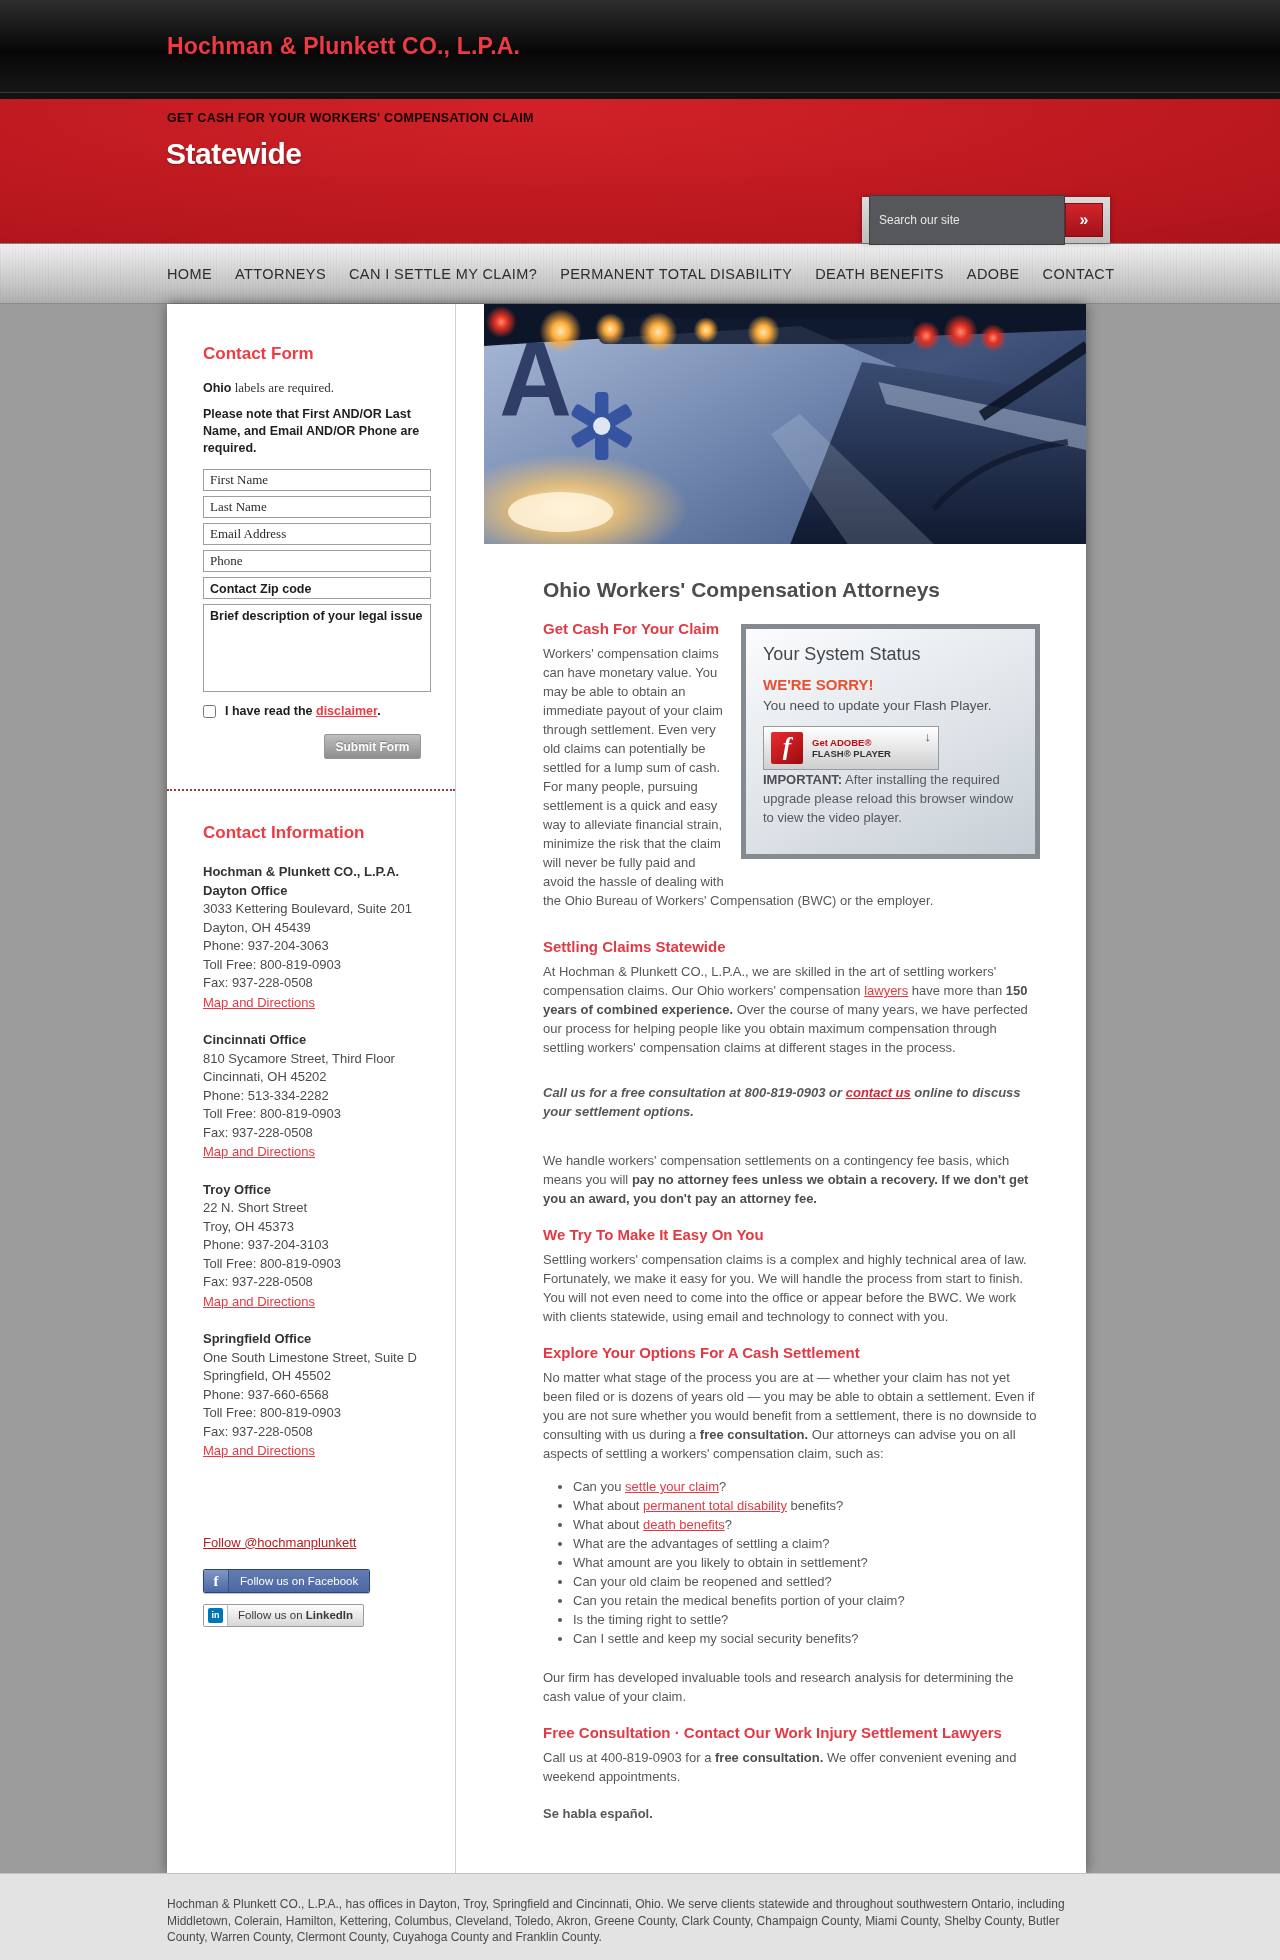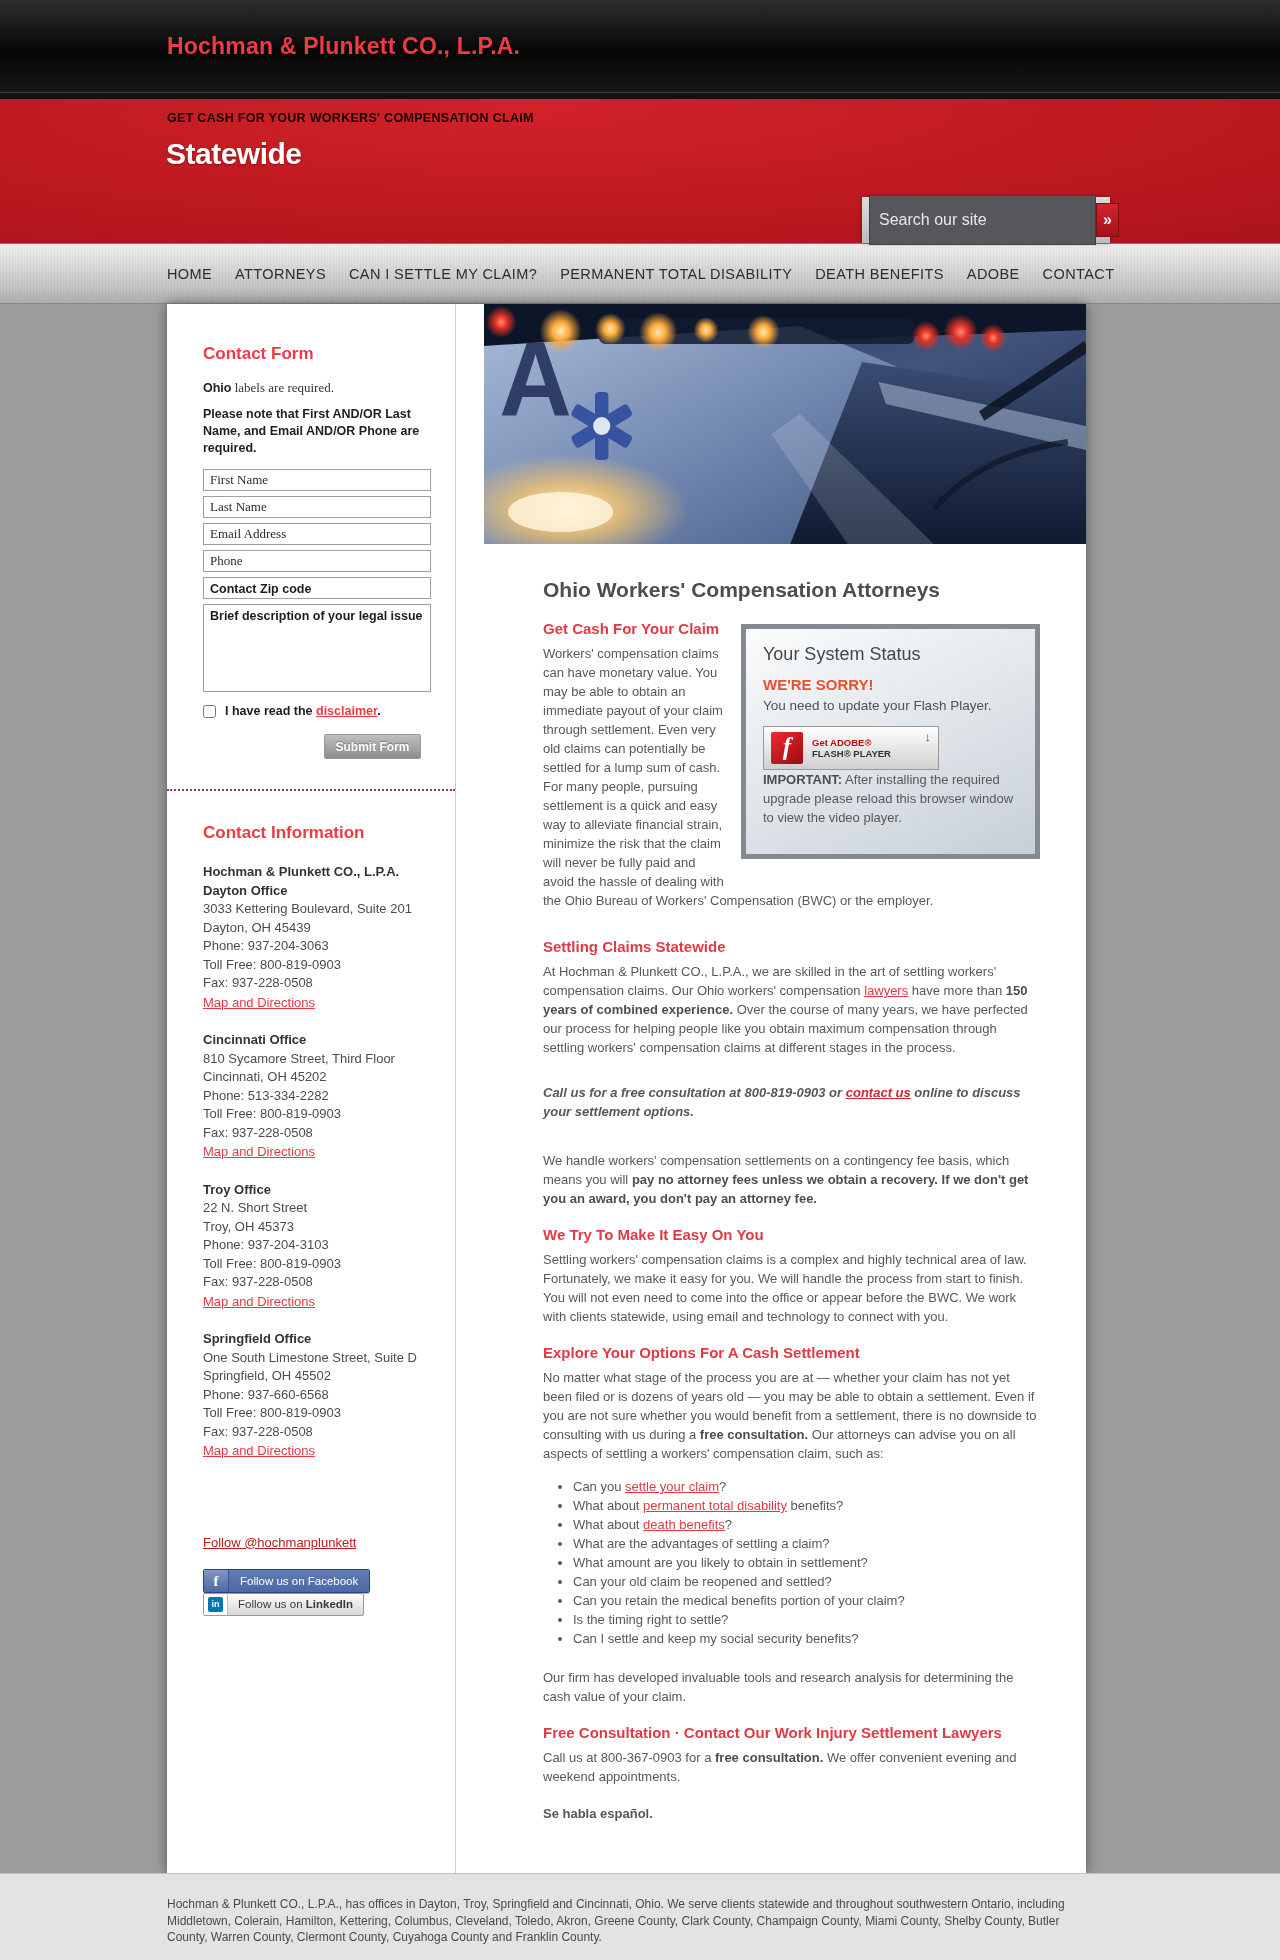--- a/index.html
+++ b/index.html
@@ -9,21 +9,21 @@
   
   .masthead{height:92px;background:linear-gradient(180deg,#2e2e2e 0%,#070707 55%,#161616 100%);}
   .logo{padding:33px 0 0 167px;font-size:23px;font-weight:bold;color:#ee3b43;letter-spacing:.2px;}
   .masthead-divider{height:6px;background:#121212;border-top:1px solid #3a3a3a;}
 
   
   .banner{position:relative;height:144px;background:radial-gradient(ellipse 130% 180% at 42% 8%,#d12228 0%,#b5161d 55%,#8e0e14 100%);}
   .banner-tagline{position:absolute;left:167px;top:12px;font-size:12.5px;font-weight:bold;color:#140303;letter-spacing:.3px;}
   .banner-title{position:absolute;left:166px;top:38px;font-size:30px;font-weight:bold;color:#ffffff;letter-spacing:-.5px;text-shadow:0 1px 2px rgba(0,0,0,.35);}
   .search-wrap{position:absolute;right:170px;bottom:0;width:248px;height:46px;background:linear-gradient(#dcdcdc,#bdbdbd);box-shadow:0 0 5px rgba(0,0,0,.35);display:flex;align-items:center;padding:0 7px;box-sizing:border-box;gap:0;}
-  .search-input{flex:1;height:32px;background:#56575a;border:1px solid #3e3f42;color:#eab308;font-size:16px;padding:8px 9px;font-family:"Liberation Sans",sans-serif;}
+  .search-input{flex:1;height:32px;background:#56575a;border:1px solid #3e3f42;color:#eab308;font-size:12px;padding:8px 9px;font-family:"Liberation Sans",sans-serif;}
   .search-input::placeholder{color:#e8e8e8;opacity:1;}
   .search-btn{width:38px;height:34px;background:linear-gradient(#d3242b,#a2121a);border:1px solid #840d13;color:#fff;font-size:16px;font-weight:bold;line-height:30px;text-align:center;cursor:pointer;}
 
   
   .navbar{height:61px;background:linear-gradient(#f0f0f0,#c6c6c6 70%,#aeaeae),repeating-linear-gradient(90deg,rgba(0,0,0,.03) 0 1px,transparent 1px 3px);background-blend-mode:multiply;border-top:1px solid #7d7d7d;border-bottom:1px solid #8a8a8a;display:flex;align-items:center;padding-left:167px;gap:23px;box-sizing:border-box;}
   .nav-item{font-size:14.5px;color:#2d2d2d;letter-spacing:.4px;text-decoration:none;cursor:pointer;white-space:nowrap;}
 
   
   .page-body{background:#9c9c9c;}
   .container{margin-left:167px;width:919px;min-height:1490px;background:#fff;box-shadow:0 0 12px rgba(0,0,0,.45);display:flex;align-items:stretch;gap:28px;}
@@ -47,21 +47,21 @@
   .ci-title{font-size:17px;font-weight:bold;color:#ed3b43;margin:32px 0 20px;}
   .office{margin:0 0 19px;}
   .office p{margin:0;font-size:13px;color:#4c4c4e;line-height:18.5px;}
   .office .b{font-weight:bold;color:#333;}
   .map-link{color:#e23a44;text-decoration:underline;font-size:13px;line-height:18.5px;display:inline-block;}
   .social{margin-top:72px;}
   .tw-link{color:#b91c1c;text-decoration:underline;font-size:13px;}
   .fb-btn{margin-top:18px;display:inline-flex;align-items:stretch;height:22px;border:1px solid #29447e;border-radius:2px;overflow:hidden;cursor:pointer;box-shadow:0 1px 1px rgba(0,0,0,.25);}
   .fb-icon{width:24px;background:linear-gradient(#8196c1,#4c69a5);color:#fff;font-family:"Liberation Serif",serif;font-weight:bold;font-size:15px;text-align:center;line-height:22px;border-right:1px solid #3b5482;}
   .fb-label{background:linear-gradient(#637bb0,#4c69a5);color:#fff;font-size:11.5px;line-height:22px;padding:0 11px;}
-  .li-btn{display:inline-flex;align-items:stretch;height:21px;border:1px solid #9b9b9b;border-radius:2px;overflow:hidden;cursor:pointer;background:linear-gradient(#fdfdfd,#d6d6d6);}
+  .li-btn{margin-top:11px;display:inline-flex;align-items:stretch;height:21px;border:1px solid #9b9b9b;border-radius:2px;overflow:hidden;cursor:pointer;background:linear-gradient(#fdfdfd,#d6d6d6);}
   .li-icon{width:23px;background:#fff;border-right:1px solid #bbb;display:flex;align-items:center;justify-content:center;}
   .li-badge{width:15px;height:15px;background:#0077b5;border-radius:2px;color:#fff;font-size:9px;font-weight:bold;text-align:center;line-height:15px;}
   .li-label{color:#3a3a3a;font-size:11.5px;line-height:21px;padding:0 10px;}
   .li-label .b{font-weight:bold;}
 
   
   .main{flex:1;min-width:0;}
   .hero{width:100%;height:240px;display:block;}
   .main-inner{padding:34px 46px 40px 59px;}
   .page-title{font-size:21px;font-weight:bold;color:#4d4d4f;margin:0 0 18px;}
@@ -312,21 +312,21 @@
           <li><span>What amount are you likely to obtain in settlement?</span></li>
           <li><span>Can your old claim be reopened and settled?</span></li>
           <li><span>Can you retain the medical benefits portion of your claim?</span></li>
           <li><span>Is the timing right to settle?</span></li>
           <li><span>Can I settle and keep my social security benefits?</span></li>
         </ul>
 
         <p>Our firm has developed invaluable tools and research analysis for determining the cash value of your claim.</p>
 
         <h3 class="red-h">Free Consultation · Contact Our Work Injury Settlement Lawyers</h3>
-        <p><span>Call us at 800-367-0903 for a </span><span class="b">free consultation.</span><span> We offer convenient evening and weekend appointments.</span></p>
+        <p><span>Call us at 400-819-0903 for a </span><span class="b">free consultation.</span><span> We offer convenient evening and weekend appointments.</span></p>
 
         <p class="se-habla">Se habla español.</p>
       </div>
     </div>
   </div>
 </div>
 
 <div class="footer-gray">
   <p>Hochman &amp; Plunkett CO., L.P.A., has offices in Dayton, Troy, Springfield and Cincinnati, Ohio. We serve clients statewide and throughout southwestern Ontario, including Middletown, Colerain, Hamilton, Kettering, Columbus, Cleveland, Toledo, Akron, Greene County, Clark County, Champaign County, Miami County, Shelby County, Butler County, Warren County, Clermont County, Cuyahoga County and Franklin County.</p>
 </div>

